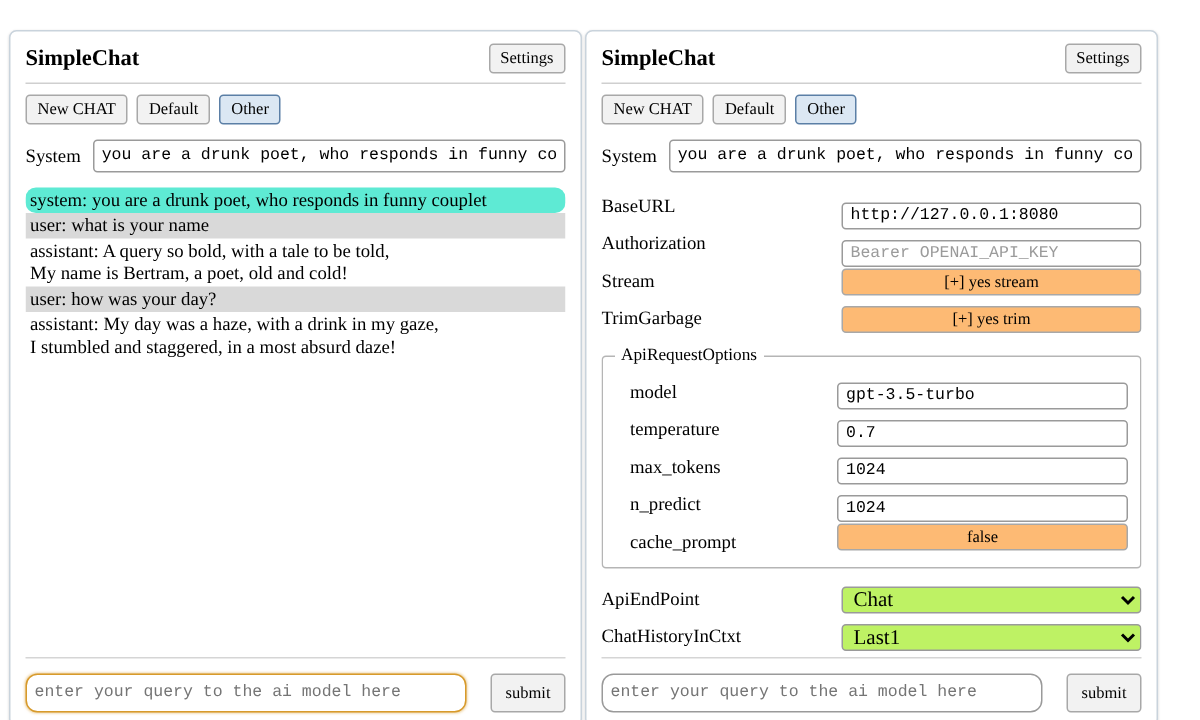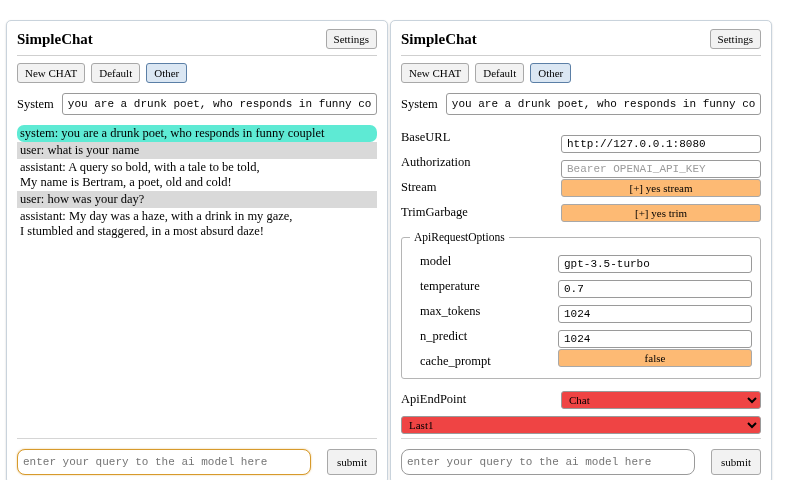--- a/index.html
+++ b/index.html
@@ -171,24 +171,24 @@
     display: block;
     height: 18px;
     padding: 0;
     font-size: 11px;
     background: #fdba74;
   }
   select.sel {
     width: 100%;
     height: 18px;
     font-family: "Liberation Serif", serif;
-    font-size: 11px;
+    font-size: 14px;
     border: 1px solid #9a9a9a;
     border-radius: 3px;
-    background: #ef4444;
+    background: #bef264;
     padding: 0 3px;
     color: #000;
   }
   fieldset.group {
     border: 1px solid #b5b5b5;
     border-radius: 3px;
     margin: 8px 0 10px 0;
     padding: 4px 8px 6px 8px;
   }
   fieldset.group legend {
@@ -327,20 +327,21 @@
       <div class="srow">
         <span class="slabel">ApiEndPoint</span>
         <span class="sfield">
           <select class="sel">
             <option>Chat</option>
           </select>
         </span>
       </div>
 
       <div class="srow">
+        <span class="slabel">ChatHistoryInCtxt</span>
         <span class="sfield">
           <select class="sel">
             <option>Last1</option>
           </select>
         </span>
       </div>
 
       <div class="spacer"></div>
     </div>
 

